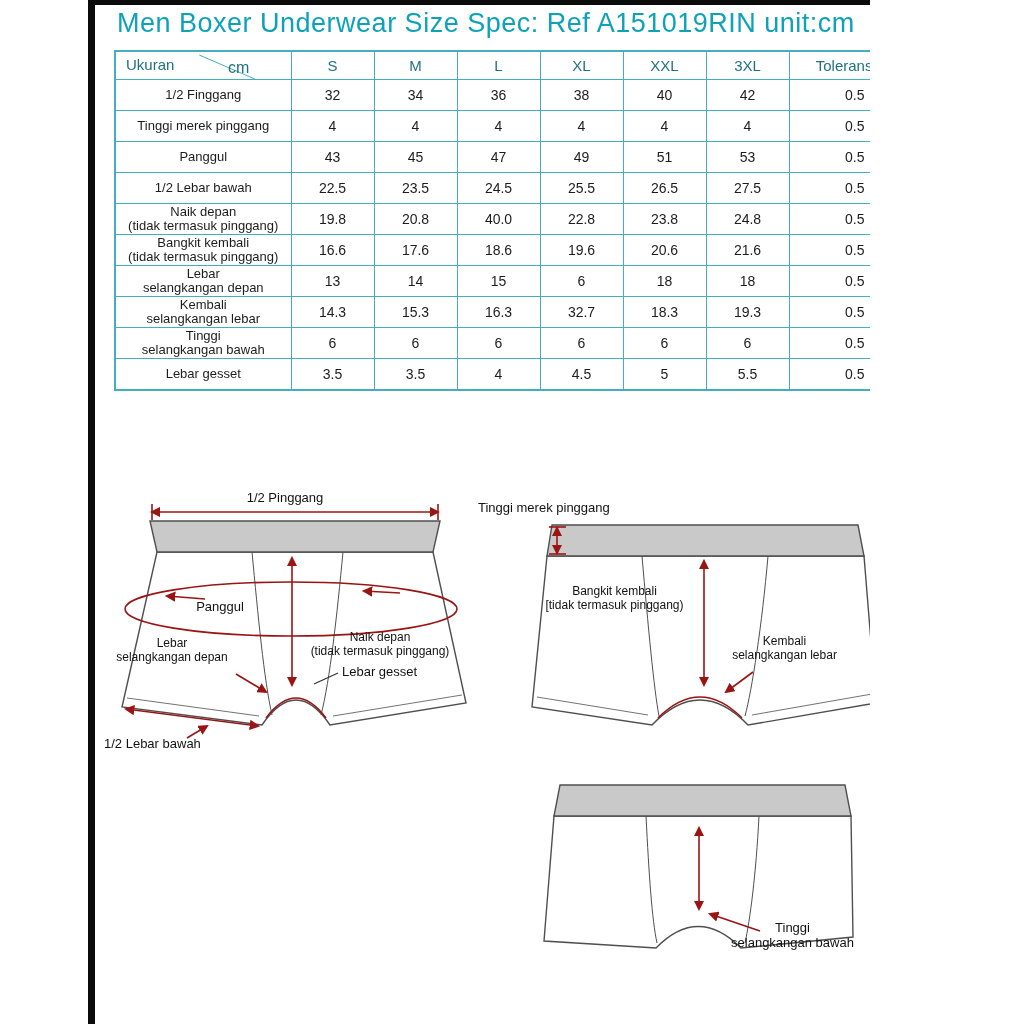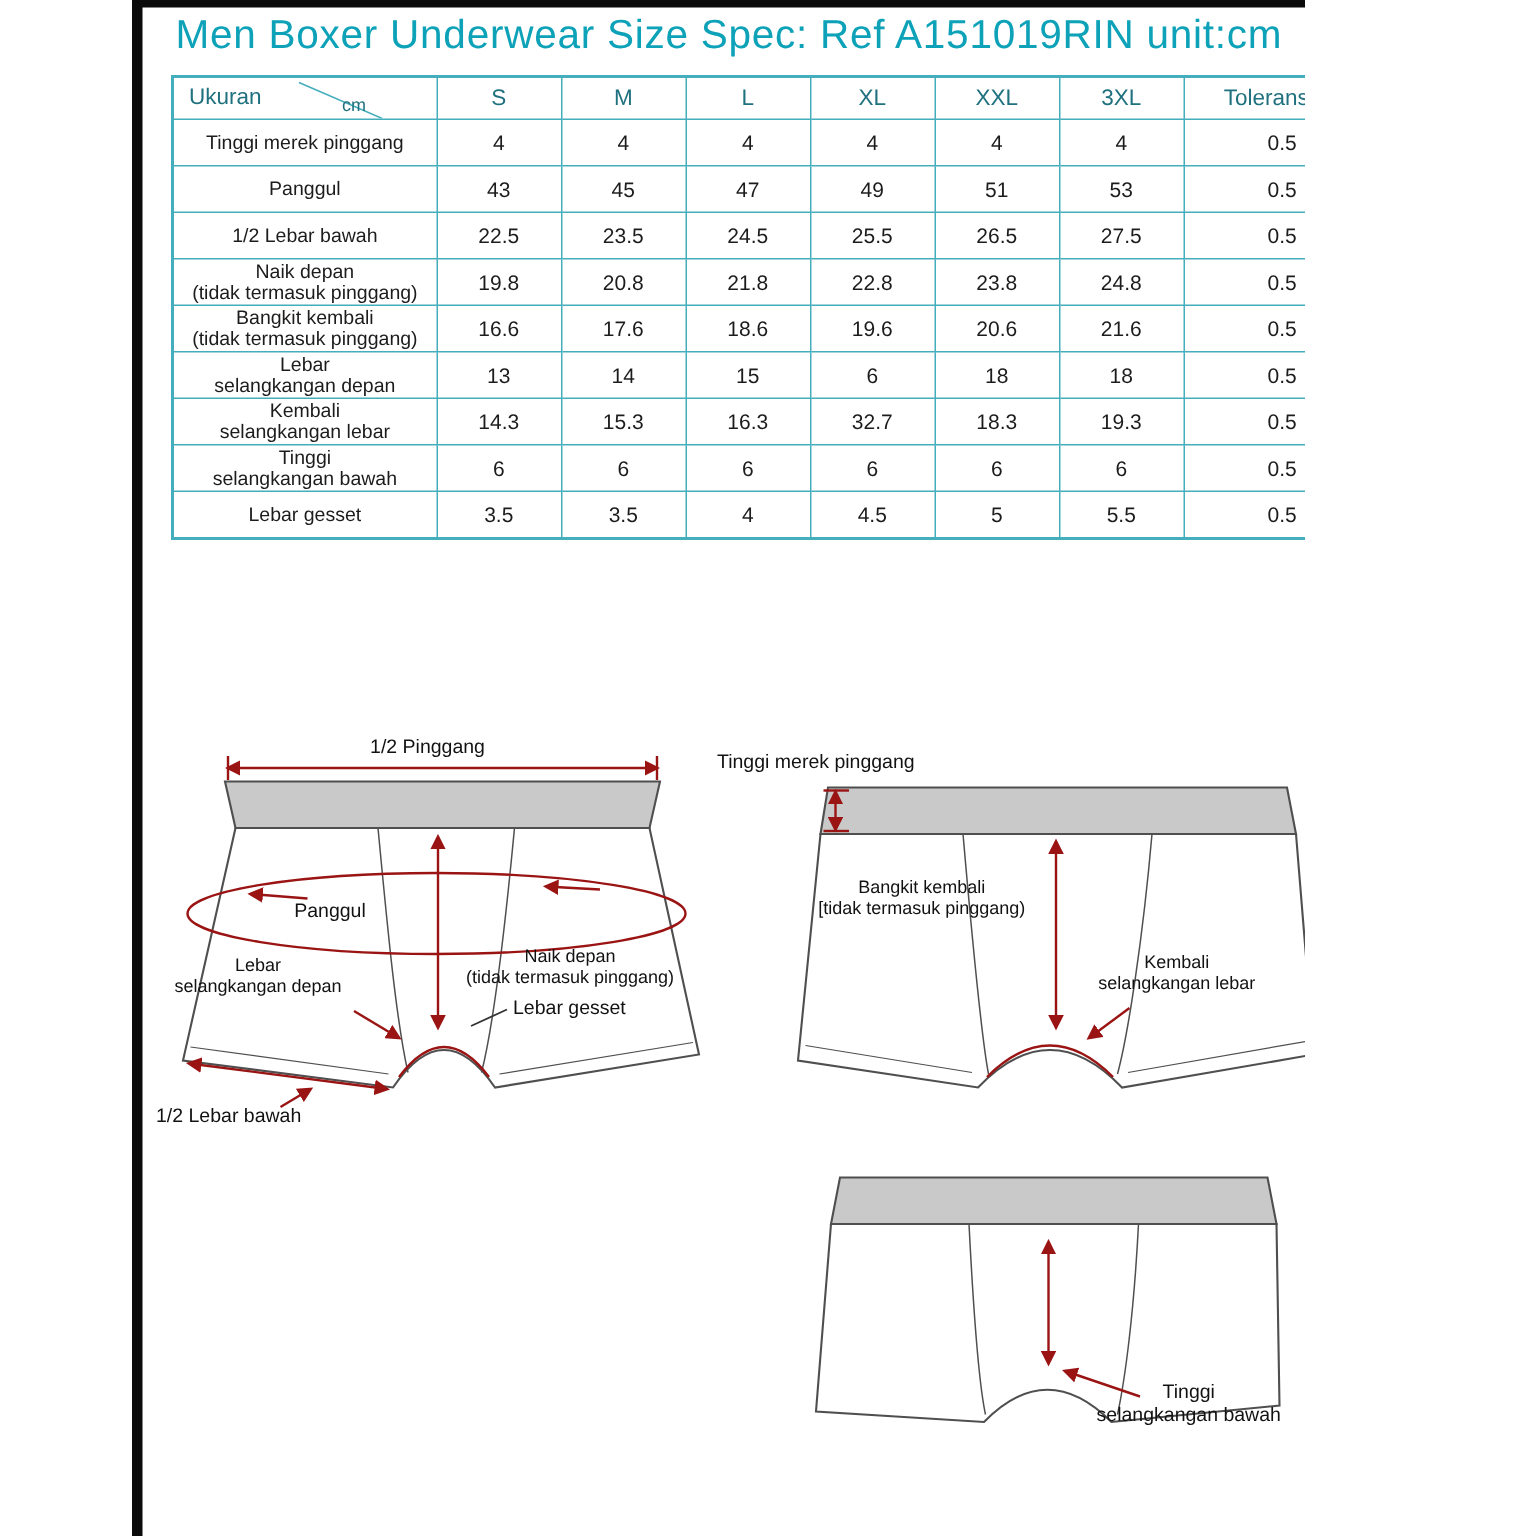--- a/index.html
+++ b/index.html
@@ -35,21 +35,21 @@
     height:27px;color:#20717f;font-size:15px;font-weight:normal;text-align:center;
   }
   .spec-table tbody td{
     height:30px;text-align:center;font-size:14px;color:var(--ink);
   }
   .spec-table td.row-label{
     font-size:13px;line-height:1.05;white-space:pre-line;padding:0 2px;color:var(--ink);
   }
   th.corner{position:relative;}
   .c-top{position:absolute;left:10px;top:4px;font-size:15px;color:#20717f;}
-  .c-bot{position:absolute;left:112px;bottom:2px;font-size:12px;color:#20717f;}
+  .c-bot{position:absolute;left:112px;bottom:2px;font-size:16px;color:#20717f;}
   .diag{position:absolute;left:0;top:0;width:100%;height:100%;}
 
   .diagrams{position:absolute;left:0;top:485px;width:1024px;height:524px;}
   .dsvg{position:absolute;left:0;top:0;width:1024px;height:524px;}
   .dlabel{
     position:absolute;color:#121212;font-size:13px;line-height:1.15;
     white-space:pre-line;
   }
   .dlabel.small{font-size:12px;}
   .dlabel.center{text-align:center;}
@@ -91,20 +91,30 @@
           <th>M</th>
           <th>L</th>
           <th>XL</th>
           <th>XXL</th>
           <th>3XL</th>
           <th>Toleransi+/-</th>
         </tr>
     </thead>
     <tbody>
         <tr>
+          <td class="row-label">1/2  Finggang</td>
+          <td>32</td>
+          <td>34</td>
+          <td>36</td>
+          <td>38</td>
+          <td>40</td>
+          <td>42</td>
+          <td>0.5</td>
+        </tr>
+        <tr>
           <td class="row-label">Tinggi merek pinggang</td>
           <td>4</td>
           <td>4</td>
           <td>4</td>
           <td>4</td>
           <td>4</td>
           <td>4</td>
           <td>0.5</td>
         </tr>
         <tr>
@@ -125,21 +135,21 @@
           <td>25.5</td>
           <td>26.5</td>
           <td>27.5</td>
           <td>0.5</td>
         </tr>
         <tr>
           <td class="row-label">Naik depan
 (tidak termasuk pinggang)</td>
           <td>19.8</td>
           <td>20.8</td>
-          <td>21.8</td>
+          <td>40.0</td>
           <td>22.8</td>
           <td>23.8</td>
           <td>24.8</td>
           <td>0.5</td>
         </tr>
         <tr>
           <td class="row-label">Bangkit kembali
 (tidak termasuk pinggang)</td>
           <td>16.6</td>
           <td>17.6</td>

